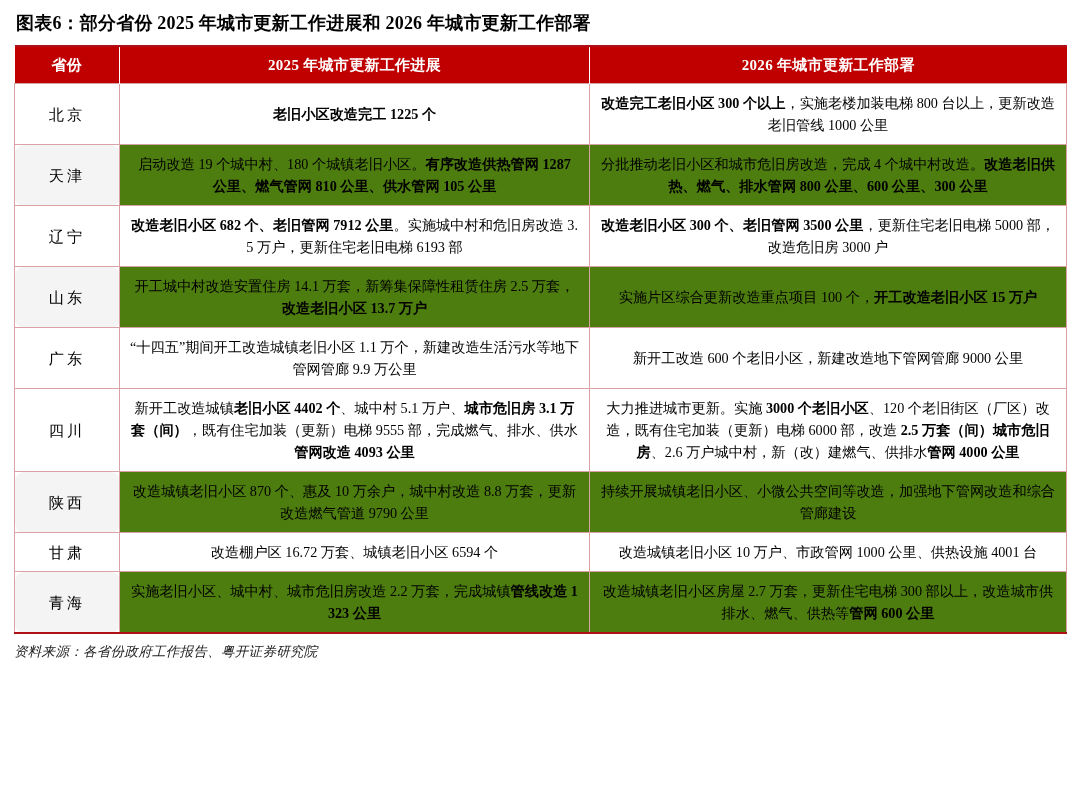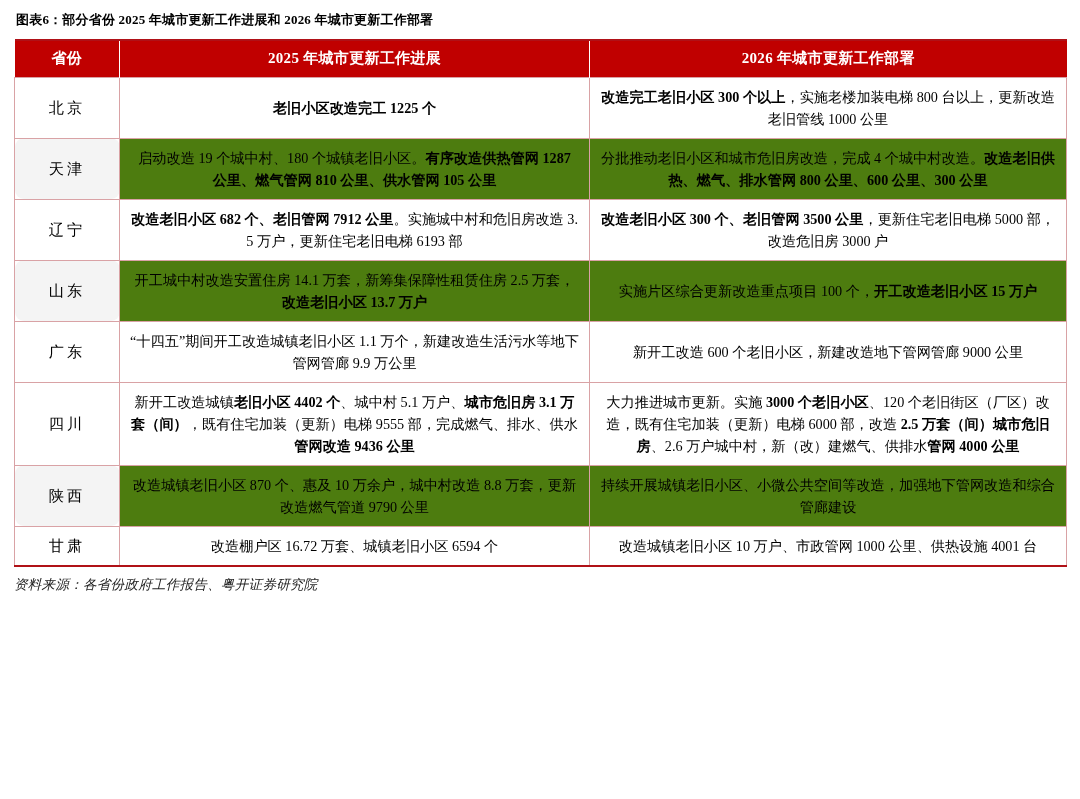--- a/index.html
+++ b/index.html
@@ -15,21 +15,21 @@
     overflow: hidden;
   }
   .page {
     width: 1080px;
     height: 799px;
     box-sizing: border-box;
     padding: 12px 14px 8px 14px;
     position: relative;
   }
   .fig-title {
-    font-size: 13px;
+    font-size: 18px;
     font-weight: bold;
     line-height: 1.3;
     margin: 0 0 10px 2px;
     letter-spacing: 0.2px;
     white-space: nowrap;
   }
   table.main {
     border-collapse: collapse;
     table-layout: fixed;
     width: 1052px;
@@ -131,31 +131,36 @@
           <td>开工城中村改造安置住房 14.1 万套，新筹集保障性租赁住房 2.5 万套，<b>改造老旧小区 13.7 万户</b></td>
           <td>实施片区综合更新改造重点项目 100 个，<b>开工改造老旧小区 15 万户</b></td>
         </tr>
         <tr>
           <td class="prov">广东</td>
           <td>“十四五”期间开工改造城镇老旧小区 1.1 万个，新建改造生活污水等地下管网管廊 9.9 万公里</td>
           <td>新开工改造 600 个老旧小区，新建改造地下管网管廊 9000 公里</td>
         </tr>
         <tr>
           <td class="prov">四川</td>
-          <td>新开工改造城镇<b>老旧小区 4402 个</b>、城中村 5.1 万户、<b>城市危旧房 3.1 万套（间）</b>，既有住宅加装（更新）电梯 9555 部，完成燃气、排水、供水<b>管网改造 9436 公里</b></td>
+          <td>新开工改造城镇<b>老旧小区 4402 个</b>、城中村 5.1 万户、<b>城市危旧房 3.1 万套（间）</b>，既有住宅加装（更新）电梯 9555 部，完成燃气、排水、供水<b>管网改造 4093 公里</b></td>
           <td>大力推进城市更新。实施 <b>3000 个老旧小区</b>、120 个老旧街区（厂区）改造，既有住宅加装（更新）电梯 6000 部，改造 <b>2.5 万套（间）城市危旧房</b>、2.6 万户城中村，新（改）建燃气、供排水<b>管网 4000 公里</b></td>
         </tr>
         <tr class="alt">
           <td class="prov">陕西</td>
           <td>改造城镇老旧小区 870 个、惠及 10 万余户，城中村改造 8.8 万套，更新改造燃气管道 9790 公里</td>
           <td>持续开展城镇老旧小区、小微公共空间等改造，加强地下管网改造和综合管廊建设</td>
         </tr>
         <tr>
           <td class="prov">甘肃</td>
           <td>改造棚户区 16.72 万套、城镇老旧小区 6594 个</td>
           <td>改造城镇老旧小区 10 万户、市政管网 1000 公里、供热设施 4001 台</td>
         </tr>
+        <tr class="alt">
+          <td class="prov">青海</td>
+          <td>实施老旧小区、城中村、城市危旧房改造 2.2 万套，完成城镇<b>管线改造 1323 公里</b></td>
+          <td>改造城镇老旧小区房屋 2.7 万套，更新住宅电梯 300 部以上，改造城市供排水、燃气、供热等<b>管网 600 公里</b></td>
+        </tr>
       </tbody>
   </table>
 
   <div class="source">资料来源：各省份政府工作报告、粤开证券研究院</div>
 
 </div>
 
 </body></html>

